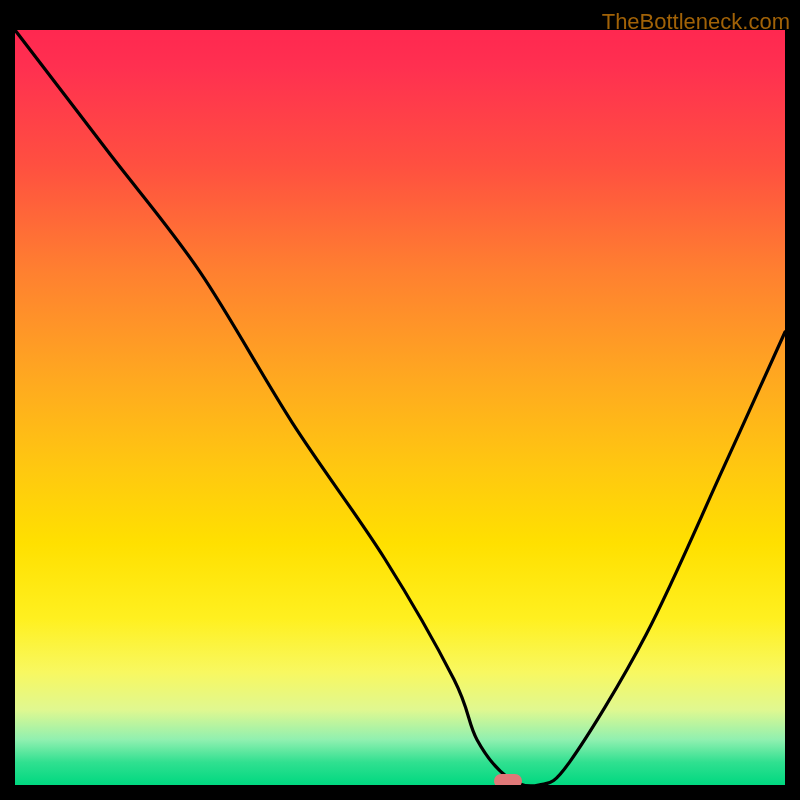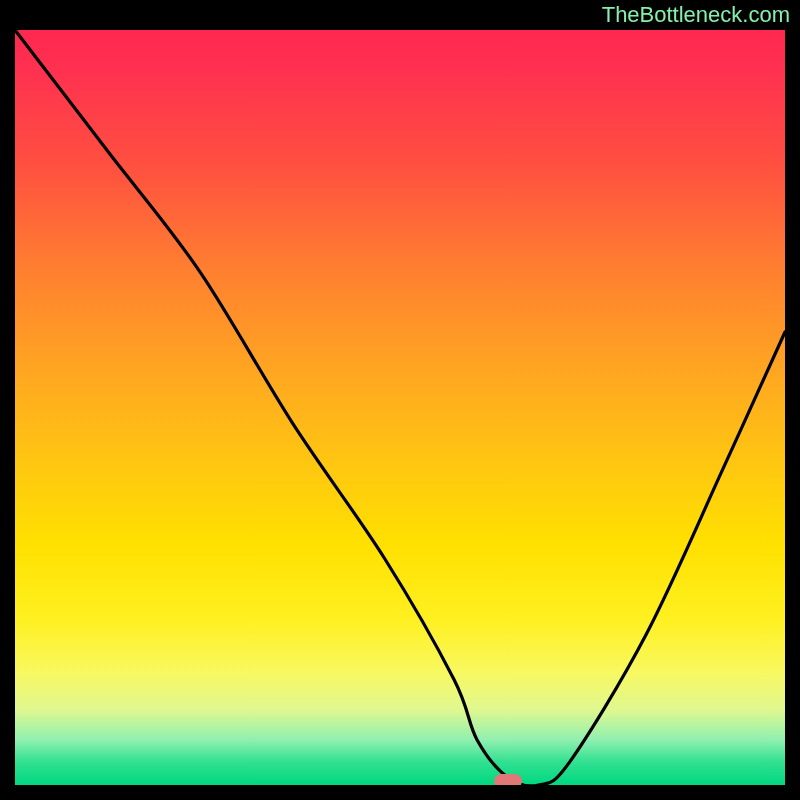--- a/index.html
+++ b/index.html
@@ -5,23 +5,23 @@
   * { margin: 0; padding: 0; box-sizing: border-box; }
   body { width: 800px; height: 800px; overflow: hidden; font-family: Arial, sans-serif; }
   .chart-container {
     width: 800px;
     height: 800px;
     position: relative;
     background: #000;
   }
   .watermark {
     position: absolute;
-    top: 2px;
+    top: 9px;
     right: 10px;
-    color: #86efac;
+    color: #a16207;
     font-size: 22px;
     font-weight: 500;
     z-index: 10;
   }
   .plot-area {
     position: absolute;
     left: 15px;
     top: 30px;
     width: 770px;
     height: 755px;

